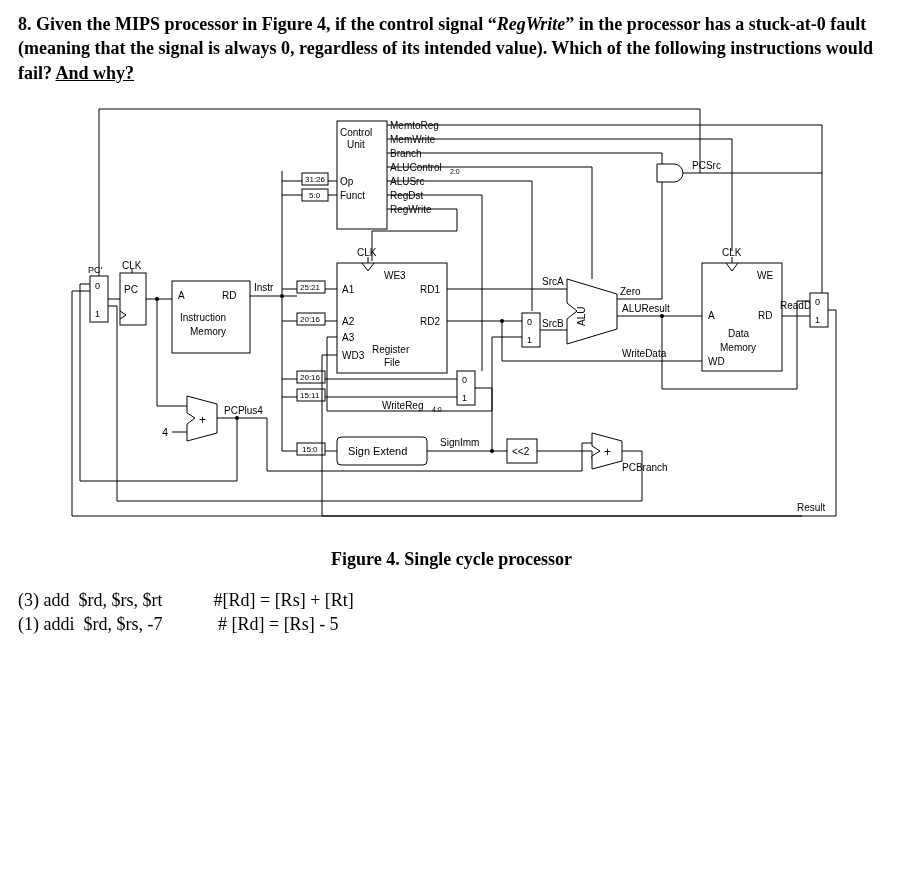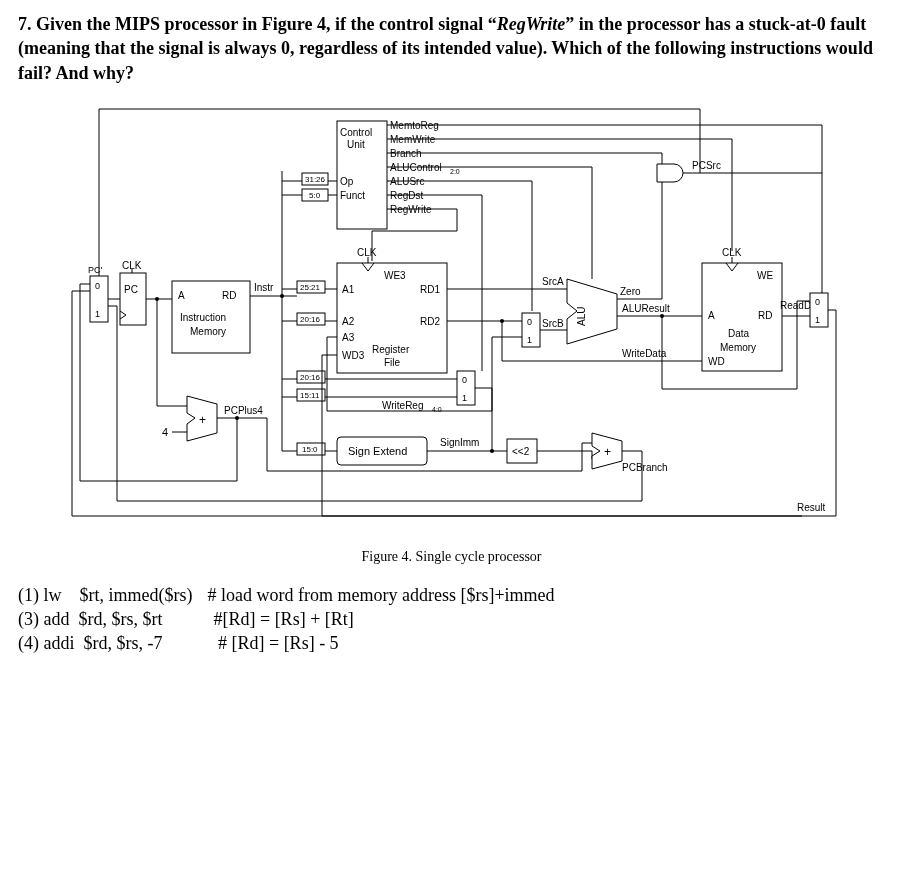--- a/index.html
+++ b/index.html
@@ -11,49 +11,50 @@
     box-sizing: border-box;
     color: #000;
     background: #fff;
   }
   .question {
     font-weight: bold;
     margin-bottom: 16px;
     line-height: 1.35;
   }
   .question .underline {
+    text-decoration: underline;
   }
   .italic { font-style: italic; }
   .diagram-wrap {
     position: relative;
     width: 780px;
     height: 440px;
     margin: 6px auto 8px auto;
   }
   .diagram-wrap svg {
     position: absolute;
     left: 0; top: 0;
   }
   .caption {
     text-align: center;
-    font-weight: normal;
+    font-weight: bold;
     margin: 2px 0 18px 0;
-    font-size: 14px;
+    font-size: 18px;
   }
   .options {
     font-size: 18px;
     line-height: 1.35;
   }
   .opt-comment { margin-left: 6px; }
 </style>
 </head>
 <body>
 
 <div class="question">
-  <span>7. Given the MIPS processor in Figure 4, if the control signal “</span><span class="italic">RegWrite</span><span>” in the processor has a stuck-at-0 fault (meaning that the signal is always 0, regardless of its intended value). Which of the following instructions would fail? </span><span class="underline">And why?</span>
+  <span>8. Given the MIPS processor in Figure 4, if the control signal “</span><span class="italic">RegWrite</span><span>” in the processor has a stuck-at-0 fault (meaning that the signal is always 0, regardless of its intended value). Which of the following instructions would fail? </span><span class="underline">And why?</span>
 </div>
 
 <div class="diagram-wrap">
 <svg viewBox="0 0 780 440" width="780" height="440" font-family="Arial, sans-serif">
 
   <path d="M 740 415 L 10 415 L 10 190 L 28 190" fill="none" stroke="#000" stroke-width="1"></path>
 
   <path d="M 565 350 L 580 350 L 580 400 L 55 400 L 55 205 L 30 205" fill="none" stroke="#000" stroke-width="1"></path>
 
   <rect x="28" y="175" width="18" height="46" fill="#fff" stroke="#000"></rect>
@@ -235,21 +236,18 @@
   <text x="542" y="355" font-size="12">+</text>
   <path d="M 560 350 L 565 350" stroke="#000"></path>
   <text x="560" y="370" font-size="10">PCBranch</text>
 </svg>
 </div>
 
 <div class="caption">Figure 4. Single cycle processor</div>
 
 <div class="options">
   <div>
-    <span>(1) lw</span>&nbsp;&nbsp;&nbsp;&nbsp;<span>$rt,  immed($rs)</span>&nbsp;&nbsp;<span class="opt-comment"># load word from memory address [$rs]+immed</span>
-  </div>
-  <div>
     <span>(3) add</span>&nbsp;&nbsp;<span>$rd, $rs, $rt</span>&nbsp;&nbsp;&nbsp;&nbsp;&nbsp;&nbsp;&nbsp;&nbsp;&nbsp;&nbsp;<span class="opt-comment">#[Rd] = [Rs] + [Rt]</span>
   </div>
   <div>
-    <span>(4) addi</span>&nbsp;&nbsp;<span>$rd, $rs, -7</span>&nbsp;&nbsp;&nbsp;&nbsp;&nbsp;&nbsp;&nbsp;&nbsp;&nbsp;&nbsp;&nbsp;<span class="opt-comment"># [Rd] = [Rs] - 5</span>
+    <span>(1) addi</span>&nbsp;&nbsp;<span>$rd, $rs, -7</span>&nbsp;&nbsp;&nbsp;&nbsp;&nbsp;&nbsp;&nbsp;&nbsp;&nbsp;&nbsp;&nbsp;<span class="opt-comment"># [Rd] = [Rs] - 5</span>
   </div>
 </div>
 
 </body></html>

